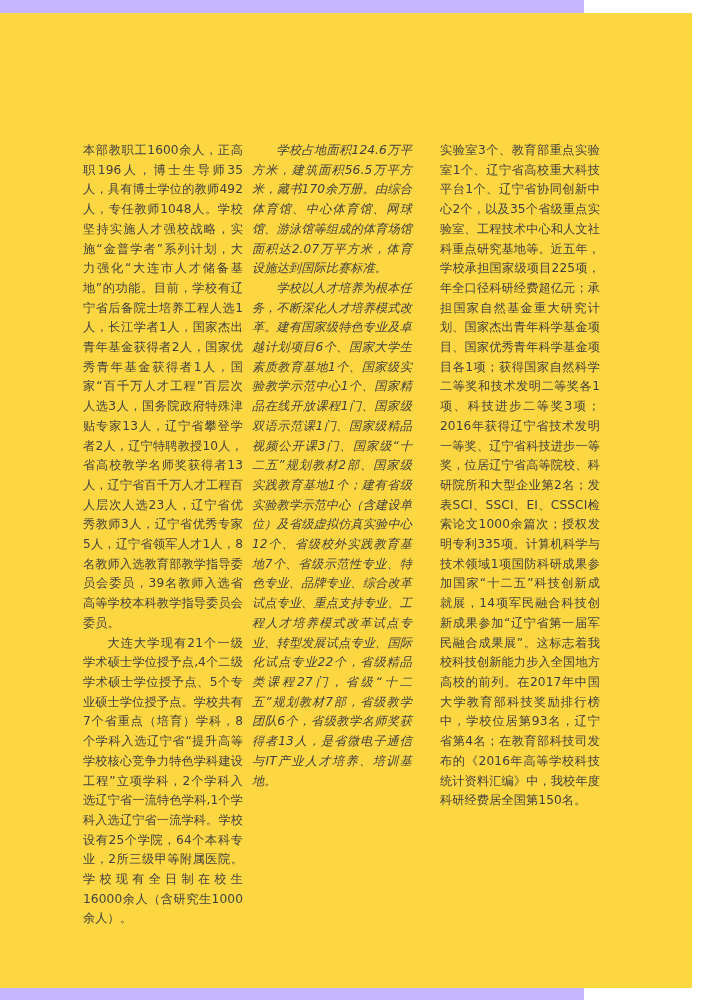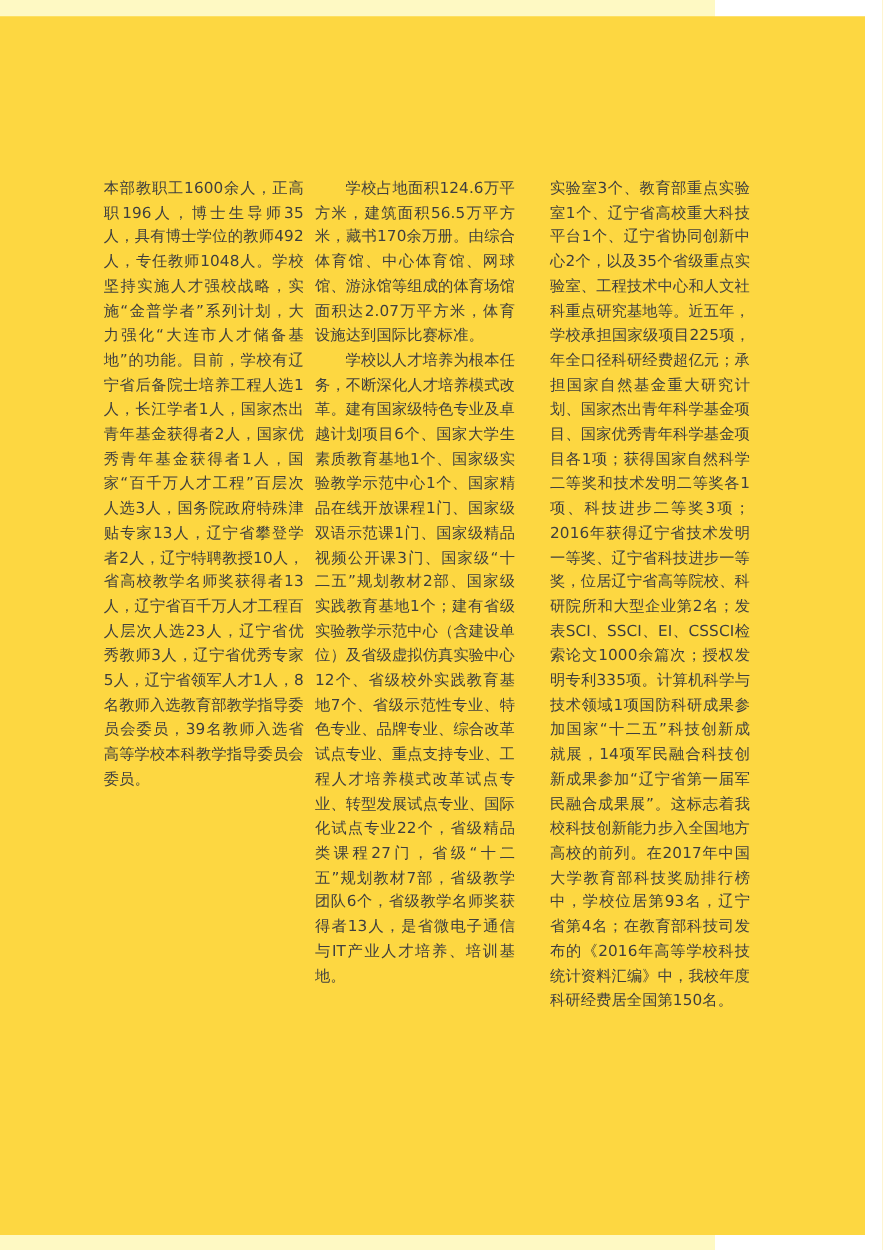--- a/index.html
+++ b/index.html
@@ -12,60 +12,62 @@
     background:#ffffff;
     width:706px;
     height:1000px;
     overflow:hidden;
     font-family:"DejaVu Sans","Liberation Sans",sans-serif;
   }
   .page{
     position:relative;
     width:572px;
     height:1000px;
-    background:#fef9c3;
+    background:#c4b5fd;
+    padding-left:12px;
   }
   .sheet{
     position:absolute;
     left:0;
     top:13px;
     width:692px;
     height:975px;
     background:var(--sheet);
   }
   .text-col{
     position:absolute;
     top:141px;
     width:160px;
     color:var(--ink);
     font-size:12.2px;
     line-height:19.7px;
     text-align:justify;
     letter-spacing:0.1px;
   }
   .col-1{ left:83px; }
-  .col-2{ left:252px; }
+  .col-2{ left:252px;font-style:italic; }
   .col-3{ left:440px; }
   .text-col p{
     margin:0;
     padding:0;
     text-align:justify;
   }
   .text-col p.indent{
     text-indent:2em;
   }
 </style>
 </head>
 <body>
 
 <div class="page">
   <div class="sheet"></div>
 
   <div class="text-col col-1">
     <p>本部教职工1600余人，正高职196人，博士生导师35人，具有博士学位的教师492人，专任教师1048人。学校坚持实施人才强校战略，实施“金普学者”系列计划，大力强化“大连市人才储备基地”的功能。目前，学校有辽宁省后备院士培养工程人选1人，长江学者1人，国家杰出青年基金获得者2人，国家优秀青年基金获得者1人，国家“百千万人才工程”百层次人选3人，国务院政府特殊津贴专家13人，辽宁省攀登学者2人，辽宁特聘教授10人，省高校教学名师奖获得者13人，辽宁省百千万人才工程百人层次人选23人，辽宁省优秀教师3人，辽宁省优秀专家5人，辽宁省领军人才1人，8名教师入选教育部教学指导委员会委员，39名教师入选省高等学校本科教学指导委员会委员。</p>
+    <p class="indent">大连大学现有21个一级学术硕士学位授予点,4个二级学术硕士学位授予点、5个专业硕士学位授予点。学校共有7个省重点（培育）学科，8个学科入选辽宁省“提升高等学校核心竞争力特色学科建设工程”立项学科，2个学科入选辽宁省一流特色学科,1个学科入选辽宁省一流学科。学校设有25个学院，64个本科专业，2所三级甲等附属医院。学校现有全日制在校生16000余人（含研究生1000余人）。</p>
   </div>
 
   <div class="text-col col-2">
     <p class="indent">学校占地面积124.6万平方米，建筑面积56.5万平方米，藏书170余万册。由综合体育馆、中心体育馆、网球馆、游泳馆等组成的体育场馆面积达2.07万平方米，体育设施达到国际比赛标准。</p>
     <p class="indent">学校以人才培养为根本任务，不断深化人才培养模式改革。建有国家级特色专业及卓越计划项目6个、国家大学生素质教育基地1个、国家级实验教学示范中心1个、国家精品在线开放课程1门、国家级双语示范课1门、国家级精品视频公开课3门、国家级“十二五”规划教材2部、国家级实践教育基地1个；建有省级实验教学示范中心（含建设单位）及省级虚拟仿真实验中心12个、省级校外实践教育基地7个、省级示范性专业、特色专业、品牌专业、综合改革试点专业、重点支持专业、工程人才培养模式改革试点专业、转型发展试点专业、国际化试点专业22个，省级精品类课程27门，省级“十二五”规划教材7部，省级教学团队6个，省级教学名师奖获得者13人，是省微电子通信与IT产业人才培养、培训基地。</p>
   </div>
 
   <div class="text-col col-3">
     <p>实验室3个、教育部重点实验室1个、辽宁省高校重大科技平台1个、辽宁省协同创新中心2个，以及35个省级重点实验室、工程技术中心和人文社科重点研究基地等。近五年，学校承担国家级项目225项，年全口径科研经费超亿元；承担国家自然基金重大研究计划、国家杰出青年科学基金项目、国家优秀青年科学基金项目各1项；获得国家自然科学二等奖和技术发明二等奖各1项、科技进步二等奖3项；2016年获得辽宁省技术发明一等奖、辽宁省科技进步一等奖，位居辽宁省高等院校、科研院所和大型企业第2名；发表SCI、SSCI、EI、CSSCI检索论文1000余篇次；授权发明专利335项。计算机科学与技术领域1项国防科研成果参加国家“十二五”科技创新成就展，14项军民融合科技创新成果参加“辽宁省第一届军民融合成果展”。这标志着我校科技创新能力步入全国地方高校的前列。在2017年中国大学教育部科技奖励排行榜中，学校位居第93名，辽宁省第4名；在教育部科技司发布的《2016年高等学校科技统计资料汇编》中，我校年度科研经费居全国第150名。</p>
   </div>

